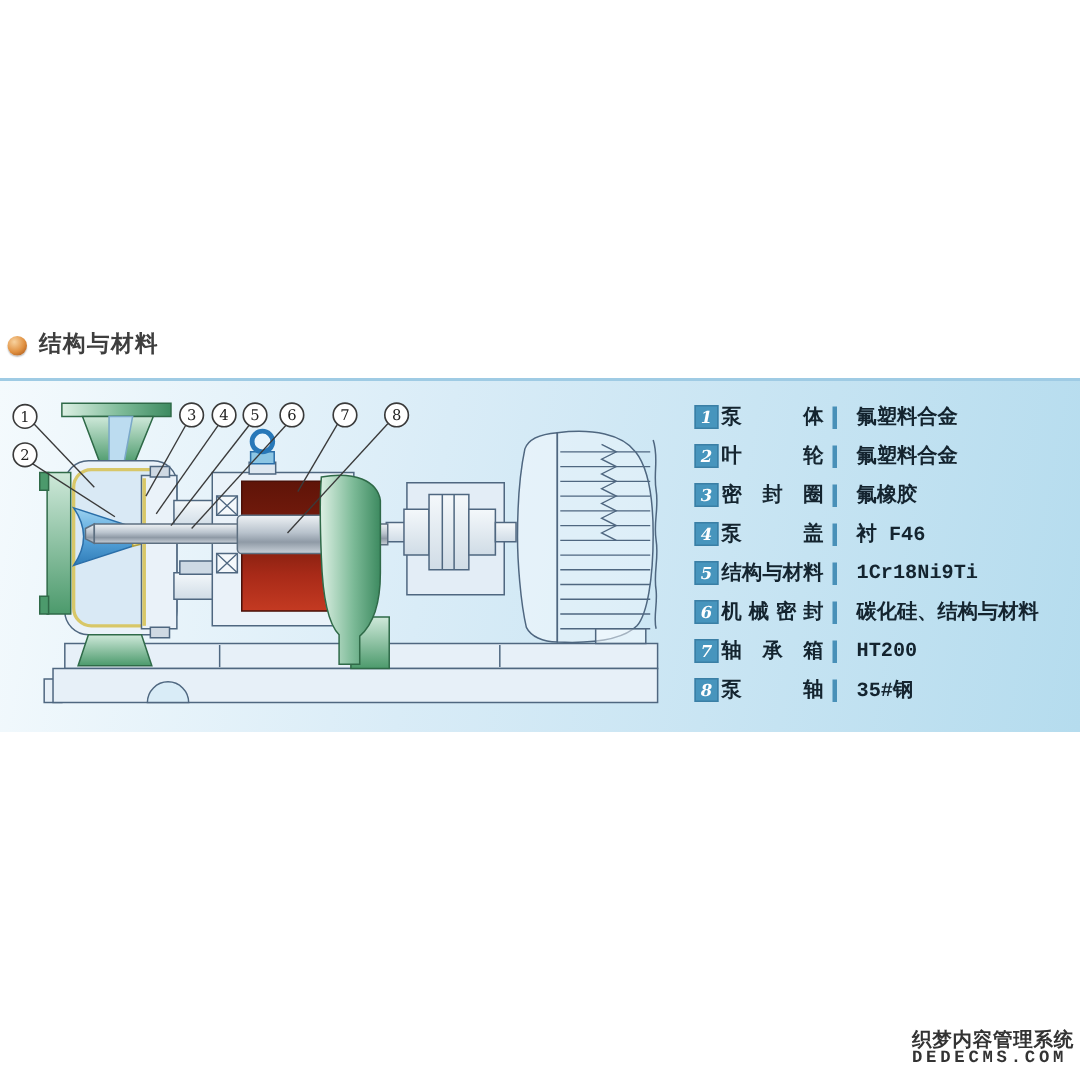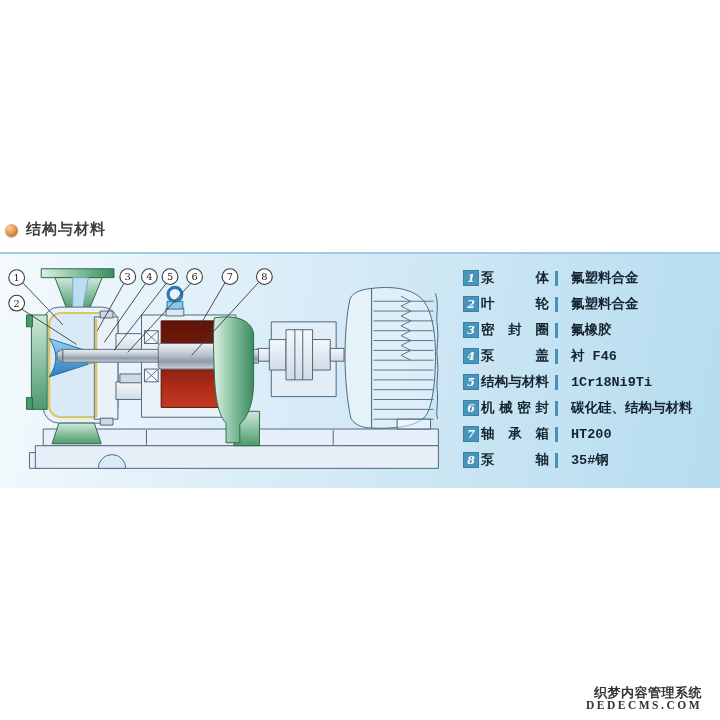--- a/index.html
+++ b/index.html
@@ -37,26 +37,26 @@
     width:68px;margin-left:2px;font-size:13.5px;font-weight:bold;color:#14242f;
     text-align:justify;text-align-last:justify;white-space:nowrap;
   }
   .mat-div{width:3px;height:15px;background:#4890b8;margin:0 13px 0 6px;flex:0 0 3px;}
   .mat-val{
     font-size:13.5px;color:#14242f;font-weight:bold;white-space:nowrap;
     font-family:Liberation Mono, monospace;
   }
   
   .wm{
-    position:absolute;right:18px;top:686px;text-align:right;line-height:13px;
+    position:absolute;right:4px;top:686px;text-align:left;line-height:13px;
     color:#333333;
     text-shadow:-1px -1px 0 #fff,1px -1px 0 #fff,-1px 1px 0 #fff,1px 1px 0 #fff;
   }
   .wm-l1{font-size:13px;font-weight:bold;letter-spacing:.5px;}
-  .wm-l2{font-size:11.5px;font-weight:bold;letter-spacing:2.5px;font-family:Liberation Serif, serif;}
+  .wm-l2{font-size:11.5px;font-weight:bold;letter-spacing:2.5px;font-family:Liberation Mono, monospace;}
   
   svg *{vector-effect:non-scaling-stroke;}
   .co-num{font:10px "DejaVu Serif", serif;fill:#222;}
 </style>
 </head>
 <body>
 
 <span class="hdr-bullet"></span>
 <div class="hdr-title">结构与材料</div>
 

